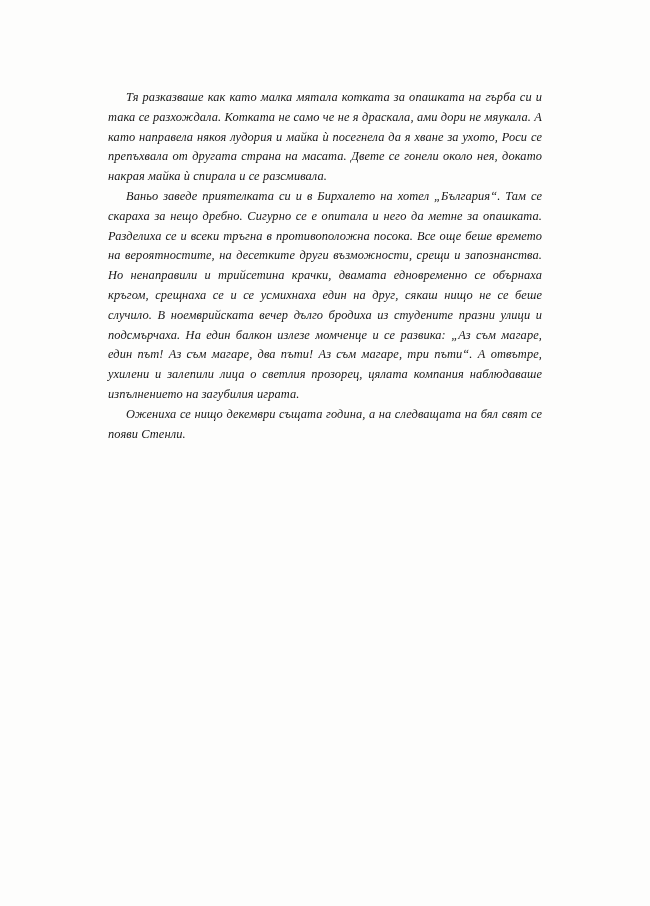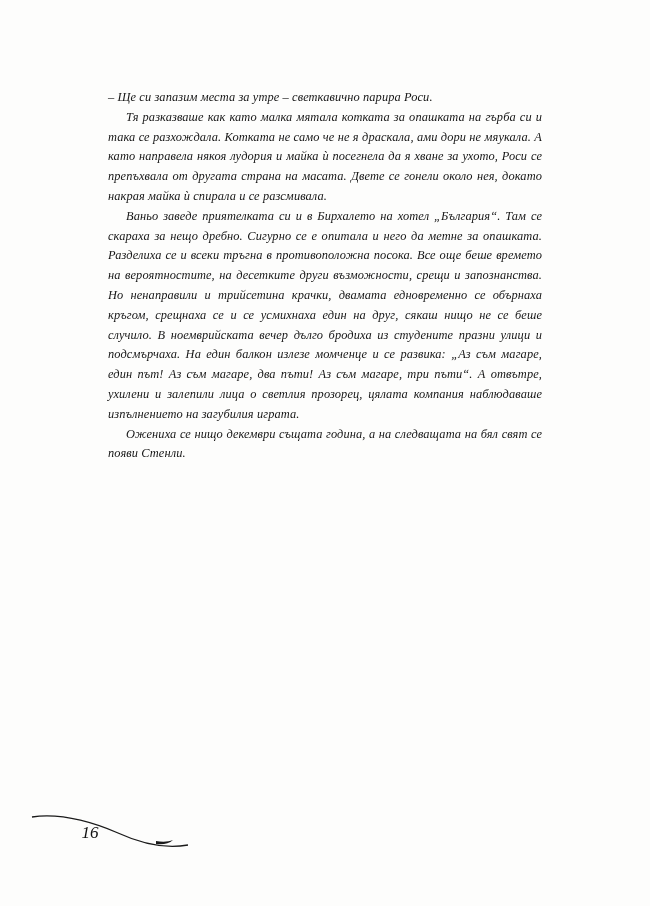--- a/index.html
+++ b/index.html
@@ -72,27 +72,19 @@
     width: 160px;
     height: 40px;
   }
 </style>
 </head>
 <body>
 
 <div class="page">
 
   <div class="text-block">
-    <p class="para dash">– Ще си запазим места за утре – светкавично парира Роси.</p>
     <p class="para indent">Тя разказваше как като малка мятала котката за опашката на гърба си и така се разхождала. Котката не само че не я драскала, ами дори не мяукала. А като направела някоя лудория и майка ѝ посегнела да я хване за ухото, Роси се препъхвала от другата страна на масата. Двете се гонели около нея, докато накрая майка ѝ спирала и се разсмивала.</p>
     <p class="para indent">Ваньо заведе приятелката си и в Бирхалето на хотел „България“. Там се скараха за нещо дребно. Сигурно се е опитала и него да метне за опашката. Разделиха се и всеки тръгна в противоположна посока. Все още беше времето на вероятностите, на десетките други възможности, срещи и запознанства. Но ненаправили и трийсетина крачки, двамата едновременно се обърнаха кръгом, срещнаха се и се усмихнаха един на друг, сякаш нищо не се беше случило. В ноемврийската вечер дълго бродиха из студените празни улици и подсмърчаха. На един балкон излезе момченце и се развика: „Аз съм магаре, един път! Аз съм магаре, два пъти! Аз съм магаре, три пъти“. А отвътре, ухилени и залепили лица о светлия прозорец, цялата компания наблюдаваше изпълнението на загубилия играта.</p>
     <p class="para indent">Ожениха се нищо декември същата година, а на следващата на бял свят се появи Стенли.</p>
   </div>
 
-  <div class="footer">
-    <svg class="ornament" viewBox="0 0 160 40">
-      <path d="M2 6 C 30 2, 60 10, 88 22 C 112 33, 136 38, 158 34" fill="none" stroke="#1a1a1a" stroke-width="1.3"></path>
-      <path d="M126 30 C 132 31, 138 31, 143 29 C 139 33, 132 34, 126 33 Z" fill="#1a1a1a" stroke="none"></path>
-    </svg>
-    <div class="folio">16</div>
-  </div>
 
 </div>
 
 </body></html>

